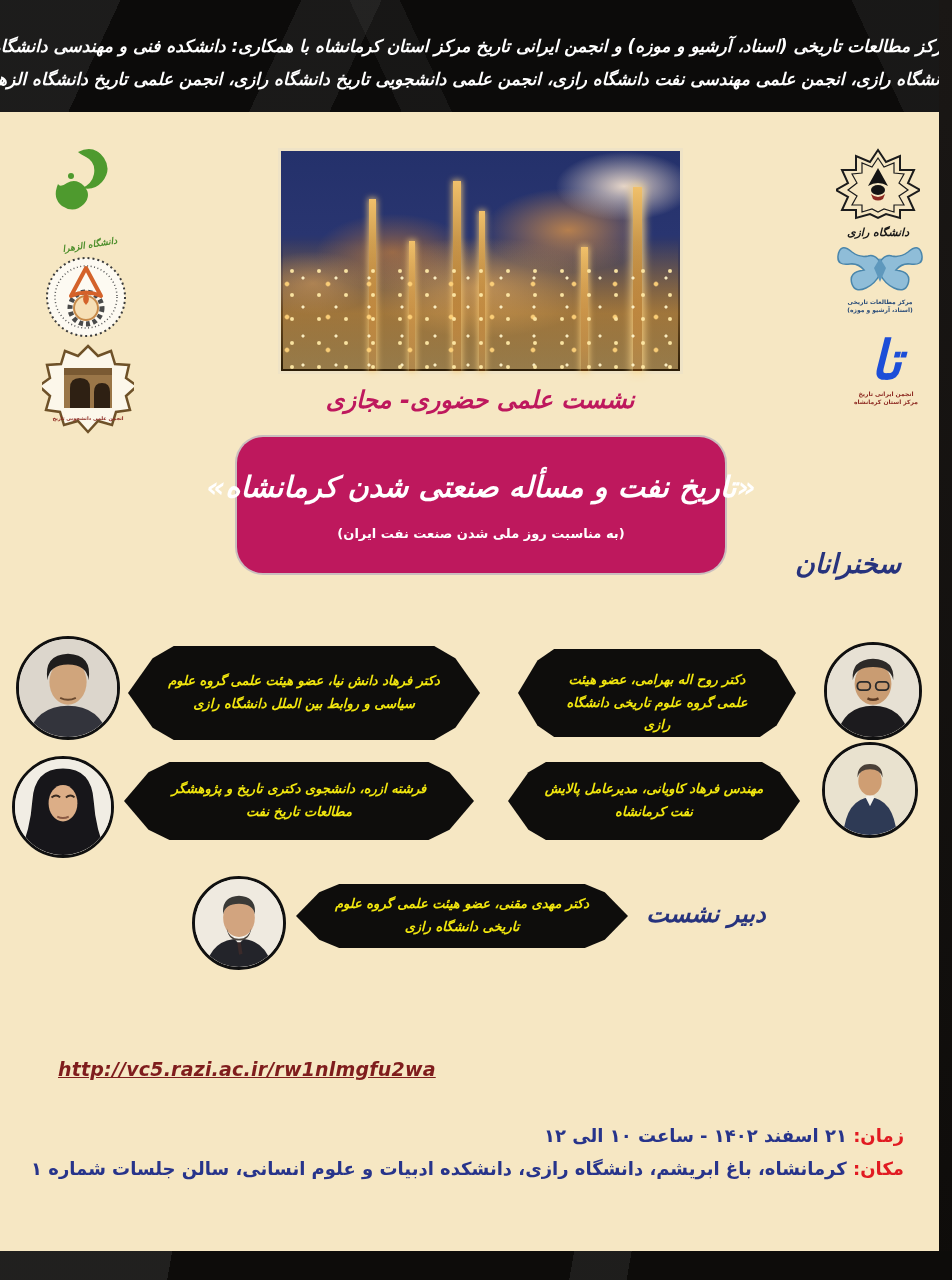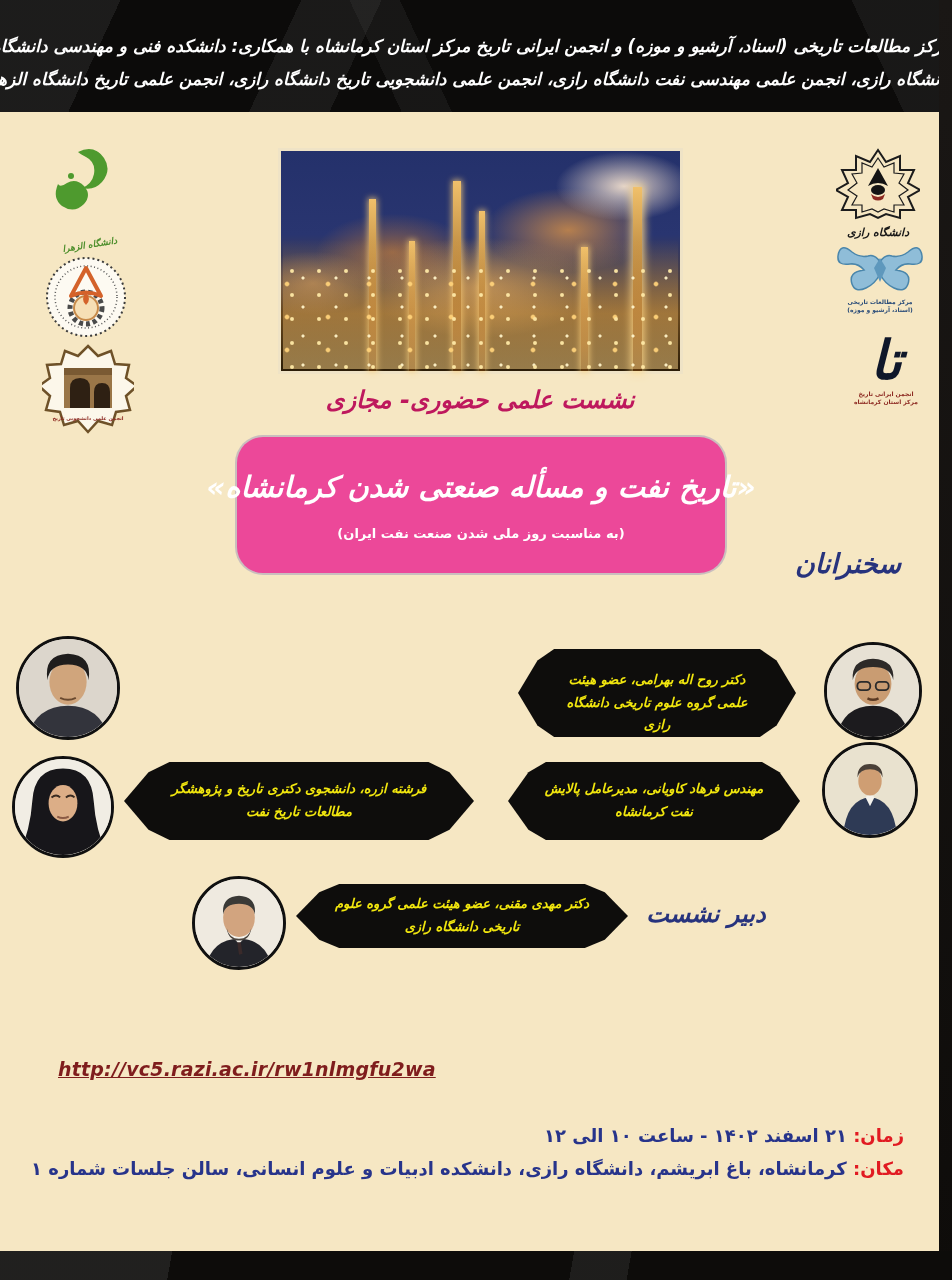--- a/index.html
+++ b/index.html
@@ -68,21 +68,21 @@
   .razi-caption{color:#171717;font-size:11px;font-style:italic;text-align:center;margin-top:2px;}
   .tiny-caption{color:#274a78;font-size:6px;text-align:center;line-height:8px;}
   .red-caption{color:#8d2a22;font-size:6px;text-align:center;line-height:8px;}
   
   .session-type{
     position:absolute;left:300px;top:386px;width:360px;text-align:center;direction:rtl;
     color:#be185d;font-size:24px;font-weight:bold;font-style:italic;
   }
   .title-banner{
     position:absolute;left:237px;top:437px;width:488px;height:136px;
-    background:#ec4899;border-radius:26px;direction:rtl;
+    background:#be185d;border-radius:26px;direction:rtl;
     display:flex;flex-direction:column;align-items:center;justify-content:center;
     box-shadow:0 0 0 2px rgba(71,66,176,.25);
     gap:12px;
   }
   .banner-title{color:#ffffff;font-size:29px;font-weight:bold;font-style:italic;white-space:nowrap;}
   .banner-subtitle{color:#ffffff;font-size:13px;font-weight:bold;margin-top:10px;}
   .speakers-heading{
     position:absolute;left:788px;top:548px;width:120px;text-align:center;direction:rtl;
     color:#27337d;font-size:27px;font-weight:bold;font-style:italic;
   }
@@ -172,21 +172,21 @@
   <div class="logo" style="left:834px;top:242px;width:92px;">
     <svg width="92" height="52" viewBox="0 0 92 52">
       <path d="M18 10 q-12 -10 -14 4 q-1 10 12 8 q8 -1 14 6 q-16 2 -12 14 q3 9 14 4 q9 -4 14 -14 q5 10 14 14 q11 5 14 -4 q4 -12 -12 -14 q6 -7 14 -6 q13 2 12 -8 q-2 -14 -14 -4 q-8 6 -16 4 q-7 -2 -12 6 q-5 -8 -12 -6 q-8 2 -16 -4z" fill="#8fbdd8" stroke="#4a86ab" stroke-width="1.5"></path>
       <path d="M46 16 l6 10 l-6 14 l-6 -14 z" fill="#5e98bd"></path>
     </svg>
     <span class="logo-caption tiny-caption">مرکز مطالعات تاریخی</span>
     <span class="logo-caption tiny-caption">(اسناد، آرشیو و موزه)</span>
   </div>
 
   <div class="logo" style="left:846px;top:332px;width:80px;text-align:center;">
-    <div style="font-size:54px;line-height:58px;font-weight:bold;color:#0f172a;font-style:italic;font-family:'DejaVu Sans',sans-serif;">تا</div>
+    <div style="font-size:54px;line-height:58px;font-weight:bold;color:#1d4ed8;font-style:italic;font-family:'DejaVu Sans',sans-serif;">تا</div>
     <span class="logo-caption red-caption">انجمن ایرانی تاریخ</span>
     <span class="logo-caption red-caption">مرکز استان کرمانشاه</span>
   </div>
 
   <div class="refinery">
     <div class="tower tw1"></div>
     <div class="tower tw2"></div>
     <div class="tower tw3"></div>
     <div class="tower tw4"></div>
     <div class="tower tw5"></div>
@@ -221,20 +221,23 @@
 
   <div class="photo" style="left:16px;top:636px;width:104px;height:104px;">
     <svg viewBox="0 0 100 100">
       <rect width="100" height="100" fill="#dcd6cc"></rect>
       <path d="M8 100 q10 -32 42 -32 q32 0 42 32 z" fill="#33343c"></path>
       <ellipse cx="50" cy="44" rx="19" ry="23" fill="#d0a57c"></ellipse>
       <path d="M29 42 q-4 -26 21 -27 q25 1 21 27 q-2 -16 -21 -16 q-19 0 -21 16z" fill="#1f1d1c"></path>
       <path d="M42 60 q8 4 16 0" stroke="#6a4a30" stroke-width="2" fill="none"></path>
     </svg>
   </div>
+  <div class="cartouche" style="left:128px;top:646px;width:352px;height:94px;">
+    <span>دکتر فرهاد دانش نیا، عضو هیئت علمی گروه علوم سیاسی و روابط بین الملل دانشگاه رازی</span>
+  </div>
 
   <div class="cartouche" style="left:508px;top:762px;width:292px;height:78px;">
     <span>مهندس فرهاد کاویانی، مدیرعامل پالایش نفت کرمانشاه</span>
   </div>
   <div class="photo" style="left:822px;top:742px;width:96px;height:96px;">
     <svg viewBox="0 0 100 100">
       <rect width="100" height="100" fill="#e9e2cf"></rect>
       <path d="M20 100 q4 -40 30 -42 q26 2 30 42 z" fill="#2e3a55"></path>
       <path d="M45 58 l5 10 l5 -10 l-5 -4 z" fill="#f4f2ec"></path>
       <ellipse cx="50" cy="40" rx="13" ry="16" fill="#cf9e73"></ellipse>

